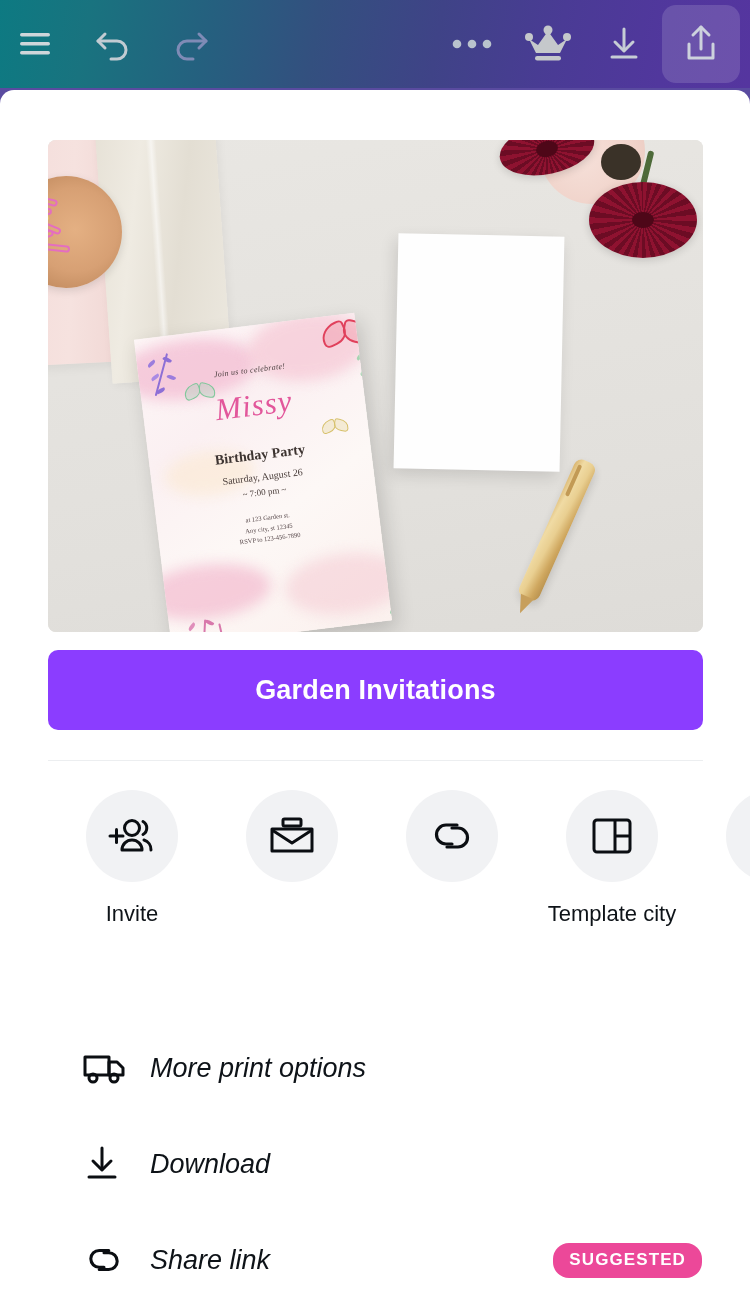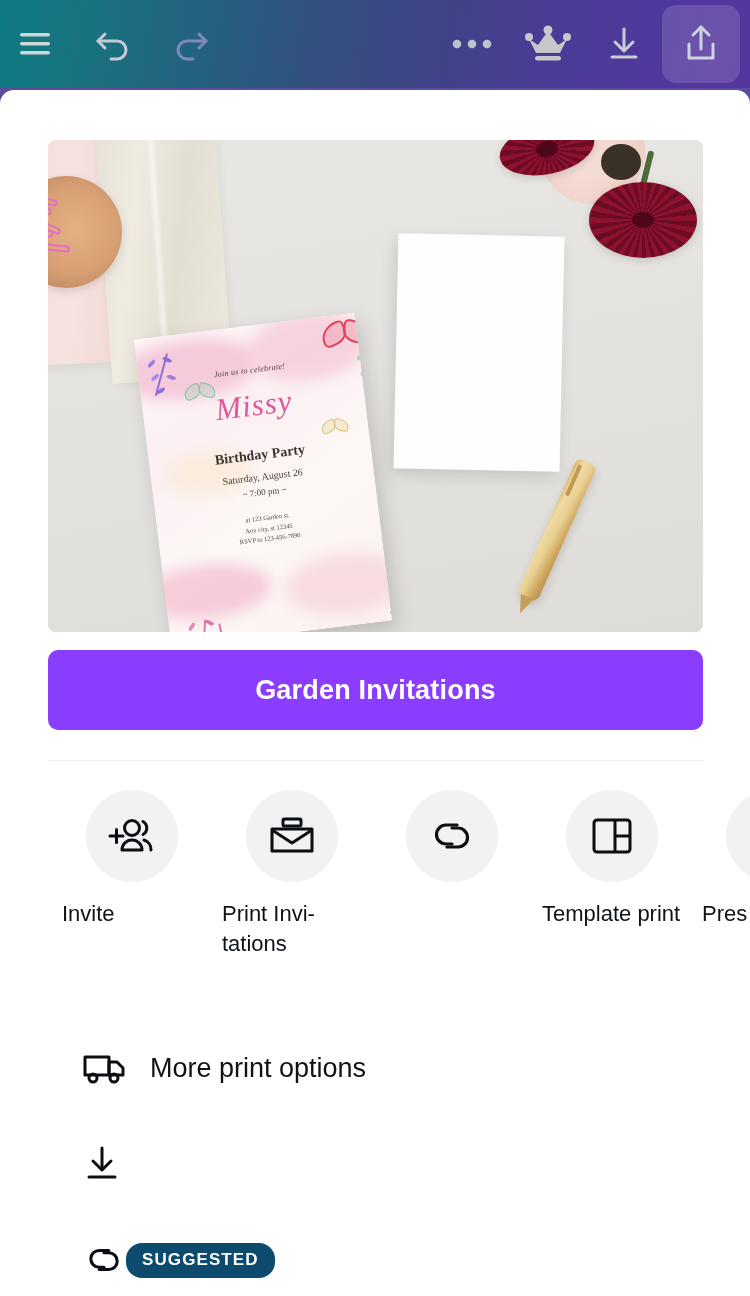--- a/index.html
+++ b/index.html
@@ -396,21 +396,21 @@
     background: #f1f2f4;
     display: flex;
     align-items: center;
     justify-content: center;
   }
   .action-label {
     margin-top: 17px;
     font-size: 22px;
     line-height: 1.36;
     color: #0e1318;
-    text-align: left;
+    text-align: center;
     width: 140px;
   }
 
   
   .rows {
     position: absolute;
     top: 930px;
     left: 0;
     width: 750px;
   }
@@ -425,23 +425,24 @@
     display: flex;
     align-items: center;
     justify-content: flex-start;
     flex: none;
   }
   .row-label {
     margin-left: 24px;
     font-size: 27px;
     color: #0e1318;
     flex: 1 1 auto;
+    font-style: italic;
   }
   .badge {
-    background: #0c4a6e;
+    background: #ec4899;
     color: #ffffff;
     font-size: 17px;
     font-weight: bold;
     letter-spacing: 1.1px;
     padding: 7px 16px 8px;
     border-radius: 16px;
   }
 </style>
 </head>
 <body>
@@ -621,43 +622,41 @@
       </div>
 
       <div class="action">
         <div class="circle">
           <svg width="50" height="42" viewBox="0 0 50 42">
             <rect x="16" y="4" width="18" height="7" rx="1.5" fill="none" stroke="#0b0e12" stroke-width="3"></rect>
             <path d="M5 14 H45 V36 H5 Z" fill="none" stroke="#0b0e12" stroke-width="3" stroke-linejoin="round"></path>
             <path d="M5 15 L25 28 L45 15" fill="none" stroke="#0b0e12" stroke-width="3" stroke-linejoin="round"></path>
           </svg>
         </div>
-        <div class="action-label">Print Invi-
-tations</div>
       </div>
 
       <div class="action">
         <div class="circle">
           <svg width="50" height="40" viewBox="0 0 50 40">
             <path d="M30 9 H19 a9.5 9.5 0 0 0 0 19 h6" fill="none" stroke="#0b0e12" stroke-width="3.2" stroke-linecap="round"></path>
             <path d="M20 31 H31 a9.5 9.5 0 0 0 0 -19 h-6" fill="none" stroke="#0b0e12" stroke-width="3.2" stroke-linecap="round"></path>
           </svg>
         </div>
       </div>
 
       <div class="action">
         <div class="circle">
           <svg width="46" height="42" viewBox="0 0 46 42">
             <rect x="5" y="5" width="36" height="32" rx="3" fill="none" stroke="#0b0e12" stroke-width="3"></rect>
             <path d="M26 5 V37" stroke="#0b0e12" stroke-width="3"></path>
             <path d="M26 21 H41" stroke="#0b0e12" stroke-width="3"></path>
           </svg>
         </div>
         <div class="action-label">Template
-print</div>
+city</div>
       </div>
 
       <div class="action">
         <div class="circle">
           <svg width="46" height="42" viewBox="0 0 46 42">
             <rect x="5" y="6" width="36" height="22" rx="2.5" fill="none" stroke="#0b0e12" stroke-width="3"></rect>
             <path d="M23 28 V34" stroke="#0b0e12" stroke-width="3" stroke-linecap="round"></path>
             <path d="M14 38 L23 30 L32 38" fill="none" stroke="#0b0e12" stroke-width="3" stroke-linecap="round" stroke-linejoin="round"></path>
             <path d="M20 13 L28 17 L20 21 Z" fill="#0b0e12"></path>
           </svg>
@@ -681,27 +680,29 @@
       </div>
 
       <div class="row">
         <span class="row-icon">
           <svg width="40" height="38" viewBox="0 0 40 38">
             <path d="M20 3 V24" fill="none" stroke="#0b0e12" stroke-width="3" stroke-linecap="round"></path>
             <path d="M11 16 L20 25 L29 16" fill="none" stroke="#0b0e12" stroke-width="3" stroke-linecap="round" stroke-linejoin="round"></path>
             <path d="M7 32 H33" fill="none" stroke="#0b0e12" stroke-width="3" stroke-linecap="round"></path>
           </svg>
         </span>
+        <span class="row-label">Download</span>
       </div>
 
       <div class="row">
         <span class="row-icon">
           <svg width="46" height="38" viewBox="0 0 46 38">
             <path d="M28 9 H18 a8.8 8.8 0 0 0 0 17.6 h5" fill="none" stroke="#0b0e12" stroke-width="3.2" stroke-linecap="round"></path>
             <path d="M18 29 H28 a8.8 8.8 0 0 0 0 -17.6 h-5" fill="none" stroke="#0b0e12" stroke-width="3.2" stroke-linecap="round"></path>
           </svg>
         </span>
+        <span class="row-label">Share link</span>
         <span class="badge">SUGGESTED</span>
       </div>
     </div>
 
   </div>
 </div>
 
 </body></html>

